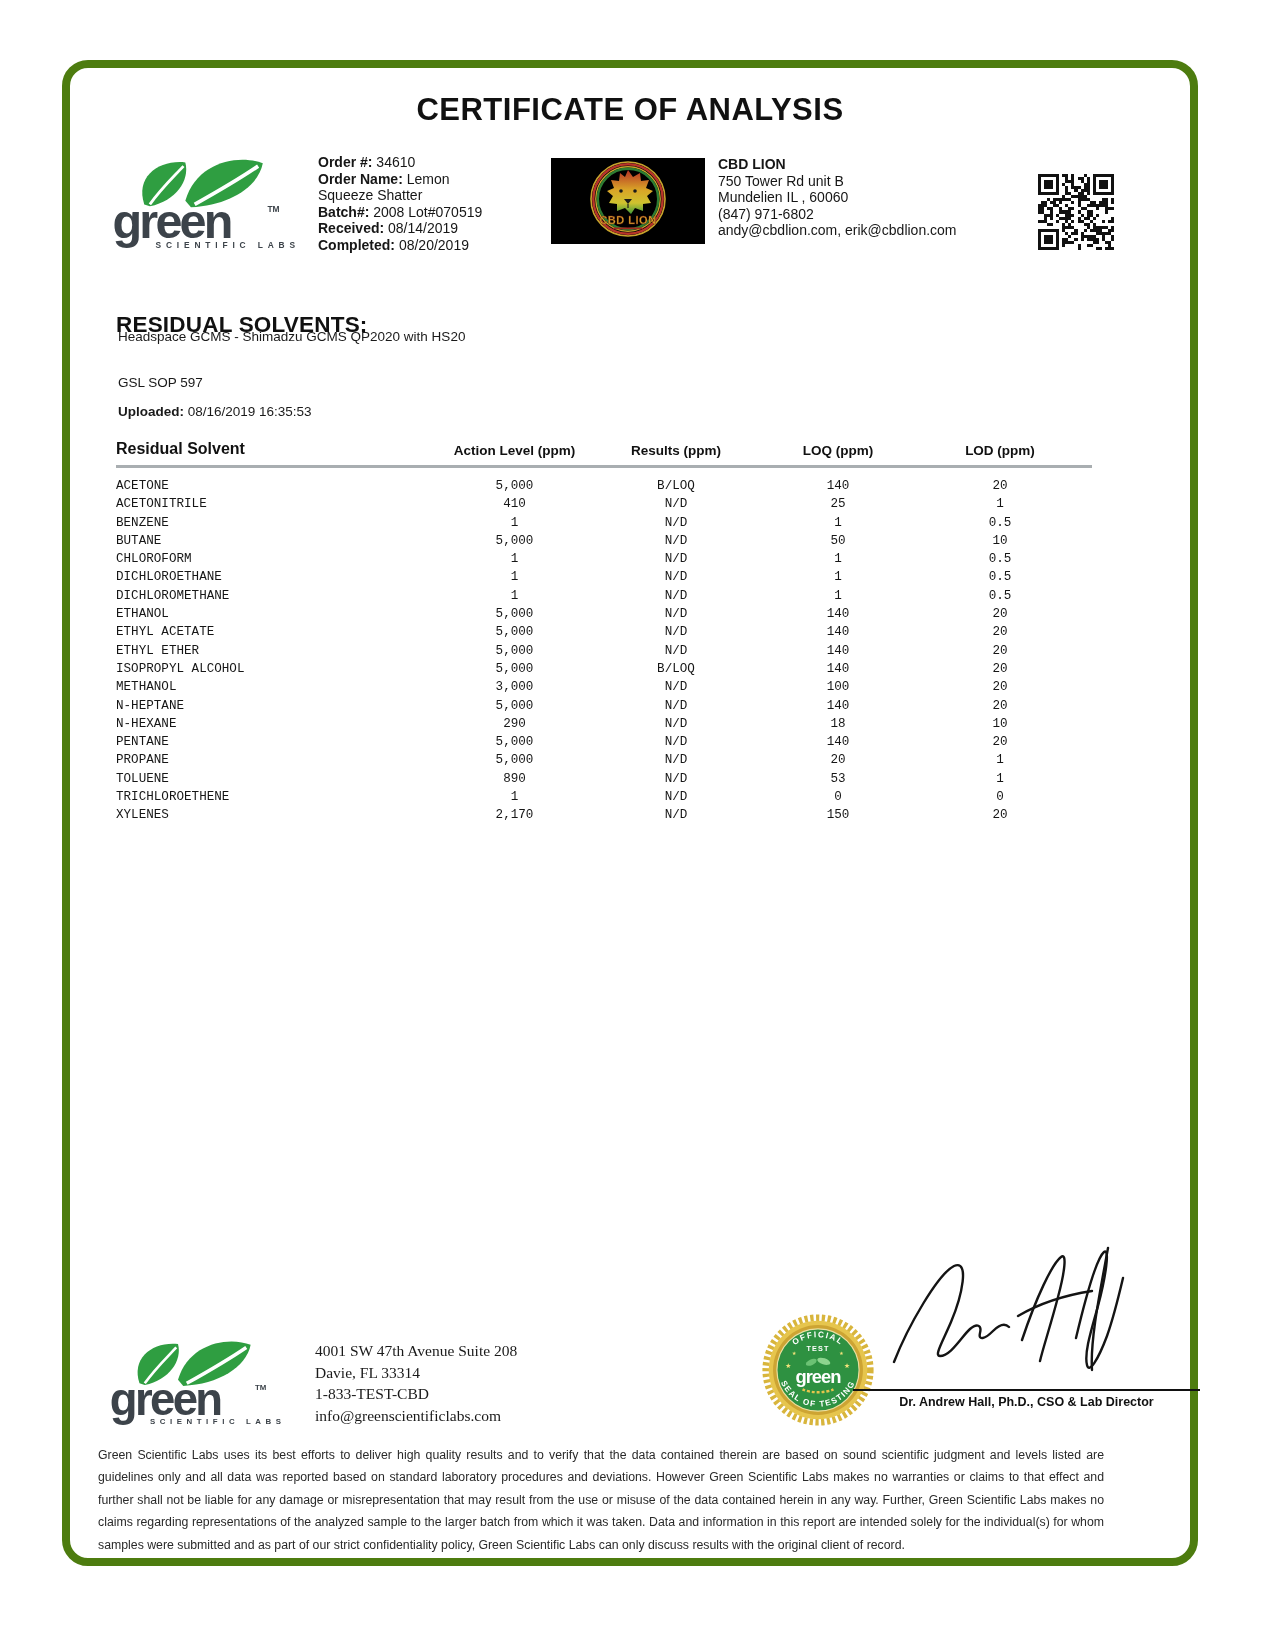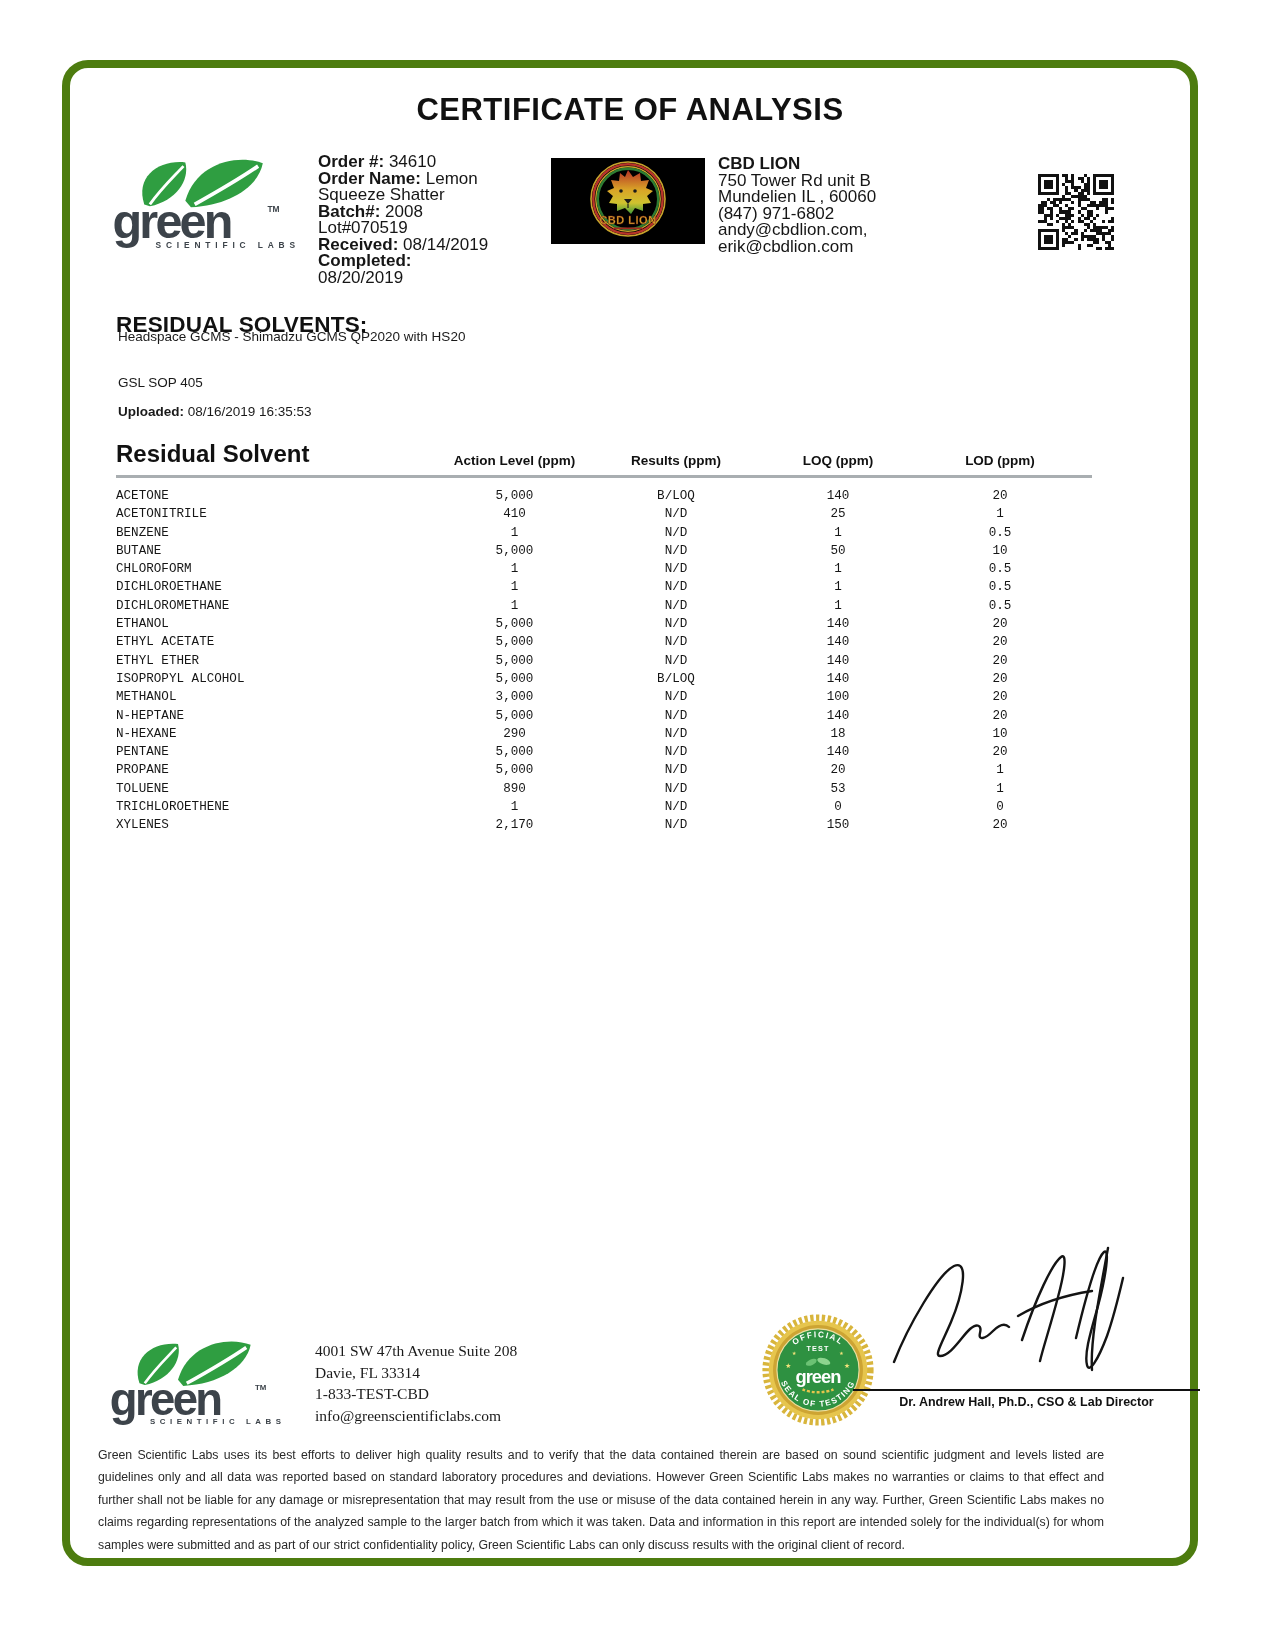--- a/index.html
+++ b/index.html
@@ -15,21 +15,21 @@
     background:#fff; border:8px solid #4d7c0f; border-radius:26px;
   }
   .card > * { position:absolute; }
 
   .doc-title {
     top:24px; left:0; width:100%; text-align:center;
     font-size:31px; font-weight:bold; letter-spacing:0.5px; color:#111;
   }
 
   
-  .info-block { font-size:17px; line-height:16.5px; color:#161616; }
+  .info-block { font-size:14px; line-height:16.5px; color:#161616; }
   .info-block b { font-weight:bold; }
   .order-block { left:248px; top:86px; width:178px; }
   .client-block { left:648px; top:88px; width:250px; }
 
   .green-logo-header { left:40px; top:86px; width:188px; height:98px; }
   .green-logo-footer { left:38px; top:1268px; width:175px; height:92px; }
   .green-logo-header svg, .green-logo-footer svg { width:100%; height:100%; }
 
   .cbd-logo { left:481px; top:90px; width:154px; height:86px; background:#000; }
   .cbd-logo svg { width:100%; height:100%; display:block; }
@@ -42,21 +42,21 @@
   .sop-line { left:48px; top:307px; font-size:13.5px; }
   .uploaded-line { left:48px; top:336px; font-size:13.5px; }
   .uploaded-line b { font-weight:bold; }
 
   
   .solvent-table { left:46px; top:372px; width:976px; }
   .t-head {
     display:grid; grid-template-columns:292px 213px 110px 214px 110px;
     align-items:end; padding-bottom:7px; border-bottom:3px solid #a9aeb1;
   }
-  .th-name { font-size:24px; font-weight:bold; color:#111; }
+  .th-name { font-size:16px; font-weight:bold; color:#111; }
   .th-num  { font-size:13.5px; font-weight:bold; text-align:center; color:#111; }
   .t-body  { padding-top:9px;font-family:Liberation Mono, monospace; }
   .t-row {
     display:grid; grid-template-columns:292px 213px 110px 214px 110px;
     line-height:18.3px; font-size:12.6px; color:#161616;
   }
   .cell-name { text-align:left; }
   .cell-num  { text-align:center; }
 
   
@@ -357,21 +357,21 @@
         <rect x="19" y="1" width="5" height="5" fill="#fff"></rect>
         <rect x="20" y="2" width="3" height="3" fill="#111"></rect>
         <rect x="0" y="18" width="7" height="7" fill="#111"></rect>
         <rect x="1" y="19" width="5" height="5" fill="#fff"></rect>
         <rect x="2" y="20" width="3" height="3" fill="#111"></rect>
       </svg>
   </div>
 
   <div class="section-heading">RESIDUAL SOLVENTS:</div>
   <div class="method-line">Headspace GCMS - Shimadzu GCMS QP2020 with HS20</div>
-  <div class="sop-line">GSL SOP 405</div>
+  <div class="sop-line">GSL SOP 597</div>
   <div class="uploaded-line">
     <b>Uploaded:</b>
     <span>08/16/2019 16:35:53</span>
   </div>
 
   <div class="solvent-table">
     <div class="t-head">
       <div class="th-name">Residual Solvent</div>
       <div class="th-num">Action Level (ppm)</div>
       <div class="th-num">Results (ppm)</div>

